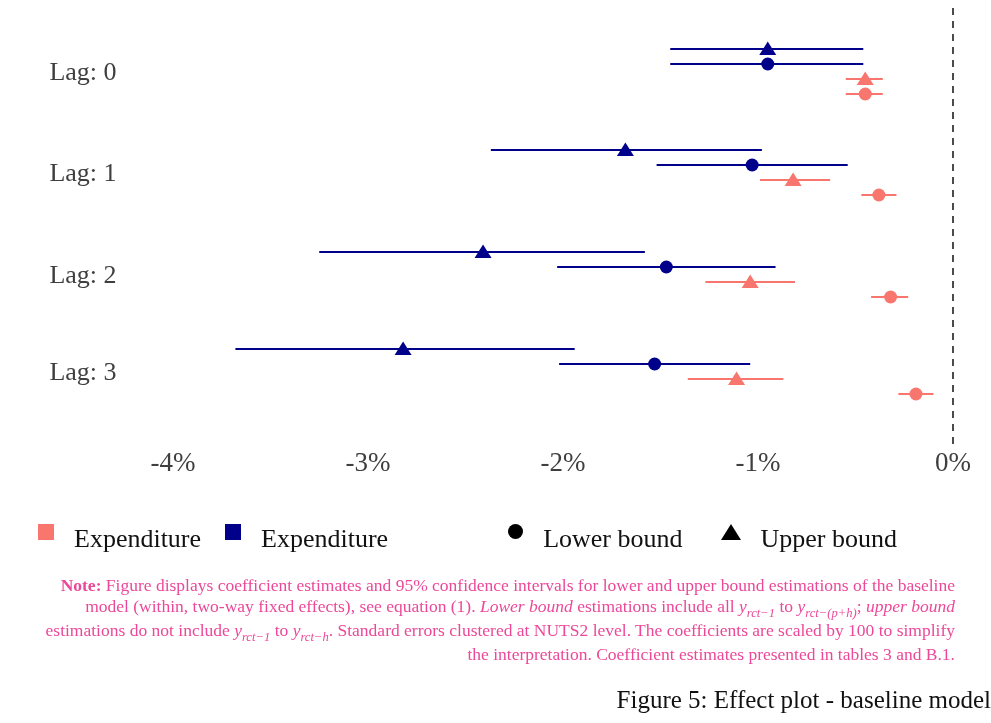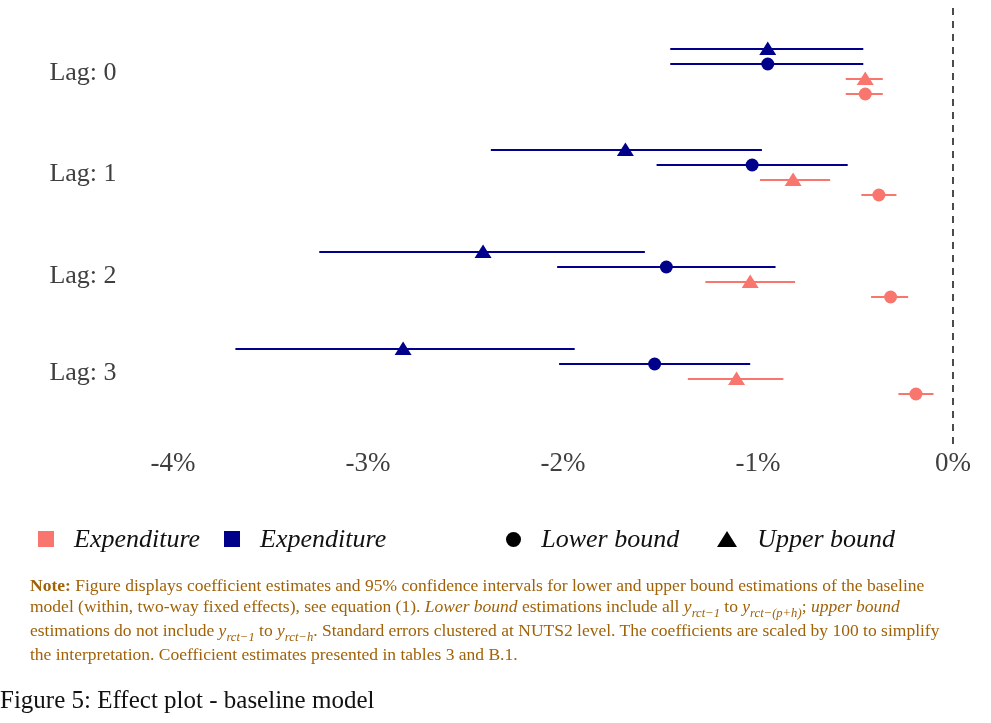--- a/index.html
+++ b/index.html
@@ -10,40 +10,40 @@
     font-family:"Liberation Serif","DejaVu Serif",serif;
     color:#1a1a1a;
     overflow:hidden;
   }
   .chart-wrap{position:absolute;left:8px;top:0;width:991px;height:492px;}
   svg text{font-family:"Liberation Serif","DejaVu Serif",serif;}
   .legend{
     position:absolute;left:38px;top:518px;width:920px;height:42px;
     display:flex;align-items:center;font-size:26px;color:#111;
   }
-  .legend-item{display:flex;align-items:center;margin-right:24px;font-style:italic;}
+  .legend-item{display:flex;margin-right:24px;}
   .legend-item .lg-label{white-space:nowrap;}
   .lg-marker{display:inline-block;margin-right:20px;}
   .lg-square{width:16px;height:16px;}
   .lg-circle{width:15px;height:15px;border-radius:50%;}
   .lg-triangle{width:0;height:0;border-left:10px solid transparent;border-right:10px solid transparent;border-bottom:16px solid #000;}
   .gap-big{margin-left:96px;}
   .gap-med{margin-left:14px;}
   .note{
     position:absolute;left:30px;top:575px;width:925px;
-    font-size:17.5px;line-height:1.18;color:#a16207;
-    text-align:left;
+    font-size:17.5px;line-height:1.18;color:#ec4899;
+    text-align:right;
   }
   .note .seg-bold{font-weight:bold;}
   .note .seg-italic{font-style:italic;}
   .note .seg-mathvar{font-style:italic;}
   .note sub{font-size:0.72em;font-style:italic;}
   .caption{
     position:absolute;left:0;top:686px;width:991px;
-    text-align:left;font-size:25px;color:#111;
+    text-align:right;font-size:25px;color:#111;
   }
 </style>
 </head>
 <body>
 
 <div class="figure">
 
   <div class="chart-wrap">
     <svg id="plot" width="991" height="492" viewBox="0 0 991 492">
         <line x1="945" x2="945" y1="8" y2="445" stroke="#111111" stroke-width="1.5" stroke-dasharray="7 6"></line>

